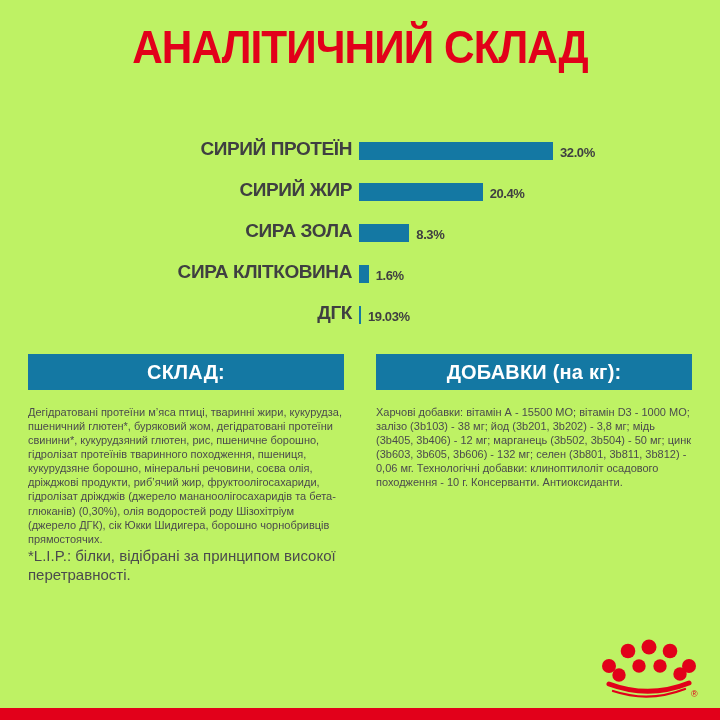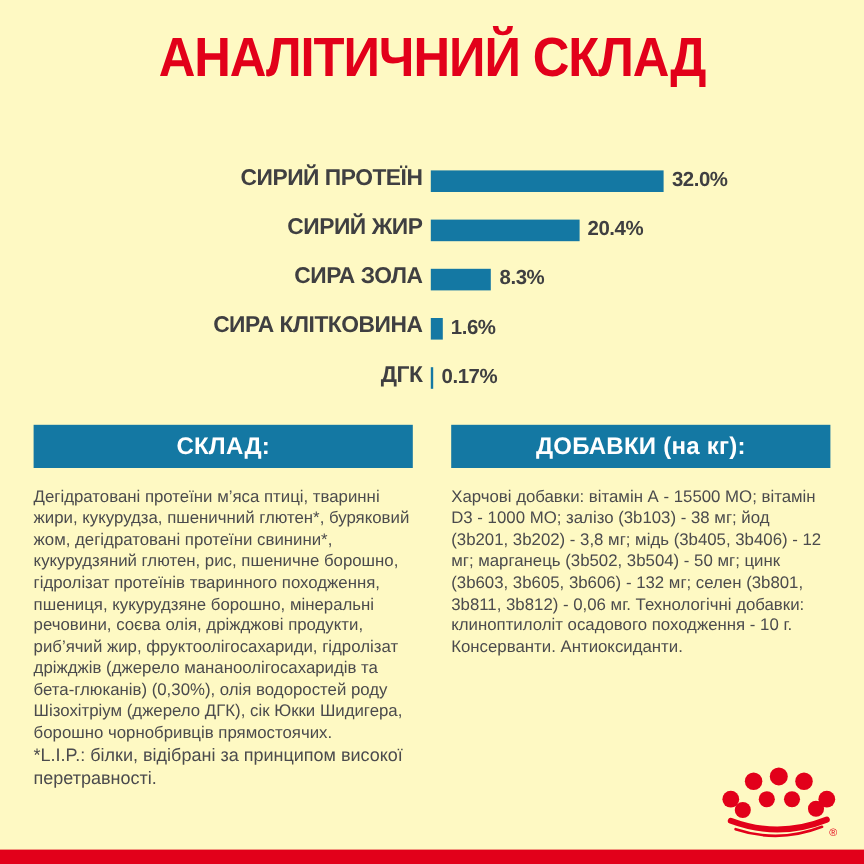--- a/index.html
+++ b/index.html
@@ -1,41 +1,41 @@
 <!DOCTYPE html>
 <html><head>
 <meta charset="utf-8">
 <style>
   html,body { margin:0; padding:0; background:#fff; }
   .page {
-    position:relative; width:720px; height:720px; background:#fef9c3;
+    position:relative; width:720px; height:720px; background:#bef264;
     font-family:"Liberation Sans", sans-serif; overflow:hidden; margin:0 auto;
   }
   .title {
     margin:20px 0 0; text-align:center; color:#e2001a;
     font-size:46px; font-weight:bold; letter-spacing:-1px;
     transform:scaleX(0.92); transform-origin:center;
     white-space:nowrap;
   }
   .chart { margin-top:68px; }
   .chart-row { display:flex; align-items:flex-end; height:18px; margin-bottom:23px; padding-left:28px; }
   .chart-label {
     width:324px; text-align:right; font-size:19px; font-weight:bold;
     color:#3f3f41; letter-spacing:-0.4px; margin-right:7px; white-space:nowrap;
   }
   .chart-bar { height:18px; flex:0 0 auto; }
-  .chart-value { margin-left:7px; font-size:17px; font-weight:bold; color:#3f3f41; letter-spacing:-0.4px; }
+  .chart-value { margin-left:7px; font-size:13px; font-weight:bold; color:#3f3f41; letter-spacing:-0.4px; }
   .sections { display:flex; gap:32px; padding:0 28px; margin-top:30px; }
   .section { flex:1 1 0; min-width:0; }
   .section-header {
     background:#1478a3; color:#ffffff; text-align:center;
     font-size:20px; font-weight:bold; height:36px; line-height:36px;
     letter-spacing:0.2px; white-space:nowrap;
   }
-  .section-body { margin-top:15px; font-size:14px; line-height:1.28; color:#4b4b4d; }
+  .section-body { margin-top:15px; font-size:11px; line-height:1.28; color:#4b4b4d; }
   .section-footnote { font-size:15px; line-height:1.28; color:#4b4b4d; }
   .logo { position:absolute; right:20px; bottom:17px; width:100px; height:66px; }
   .bottom-bar { position:absolute; left:0; bottom:0; width:720px; height:12px; background:#e2001a; }
 </style>
 </head>
 <body>
 
 <div class="page">
 
   <h1 class="title">АНАЛІТИЧНИЙ СКЛАД</h1>
@@ -57,21 +57,21 @@
         <div class="chart-value">8.3%</div>
       </div>
       <div class="chart-row">
         <div class="chart-label">СИРА КЛІТКОВИНА</div>
         <div class="chart-bar" style="width: 9.7px; background: rgb(20, 120, 163);"></div>
         <div class="chart-value">1.6%</div>
       </div>
       <div class="chart-row">
         <div class="chart-label">ДГК</div>
         <div class="chart-bar" style="width: 2px; background: rgb(20, 120, 163);"></div>
-        <div class="chart-value">0.17%</div>
+        <div class="chart-value">19.03%</div>
       </div>
     </div>
 
   <div class="sections">
     <div class="section">
       <div class="section-header">СКЛАД:</div>
       <div class="section-body">Дегідратовані протеїни м’яса птиці, тваринні жири, кукурудза, пшеничний глютен*, буряковий жом, дегідратовані протеїни свинини*, кукурудзяний глютен, рис, пшеничне борошно, гідролізат протеїнів тваринного походження, пшениця, кукурудзяне борошно, мінеральні речовини, соєва олія, дріжджові продукти, риб’ячий жир, фруктоолігосахариди, гідролізат дріжджів (джерело мананоолігосахаридів та бета-глюканів) (0,30%), олія водоростей роду Шізохітріум (джерело ДГК), сік Юкки Шидигера, борошно чорнобривців прямостоячих.</div>
       <div class="section-footnote">*L.I.P.: білки, відібрані за принципом високої перетравності.</div>
     </div>
     <div class="section">

